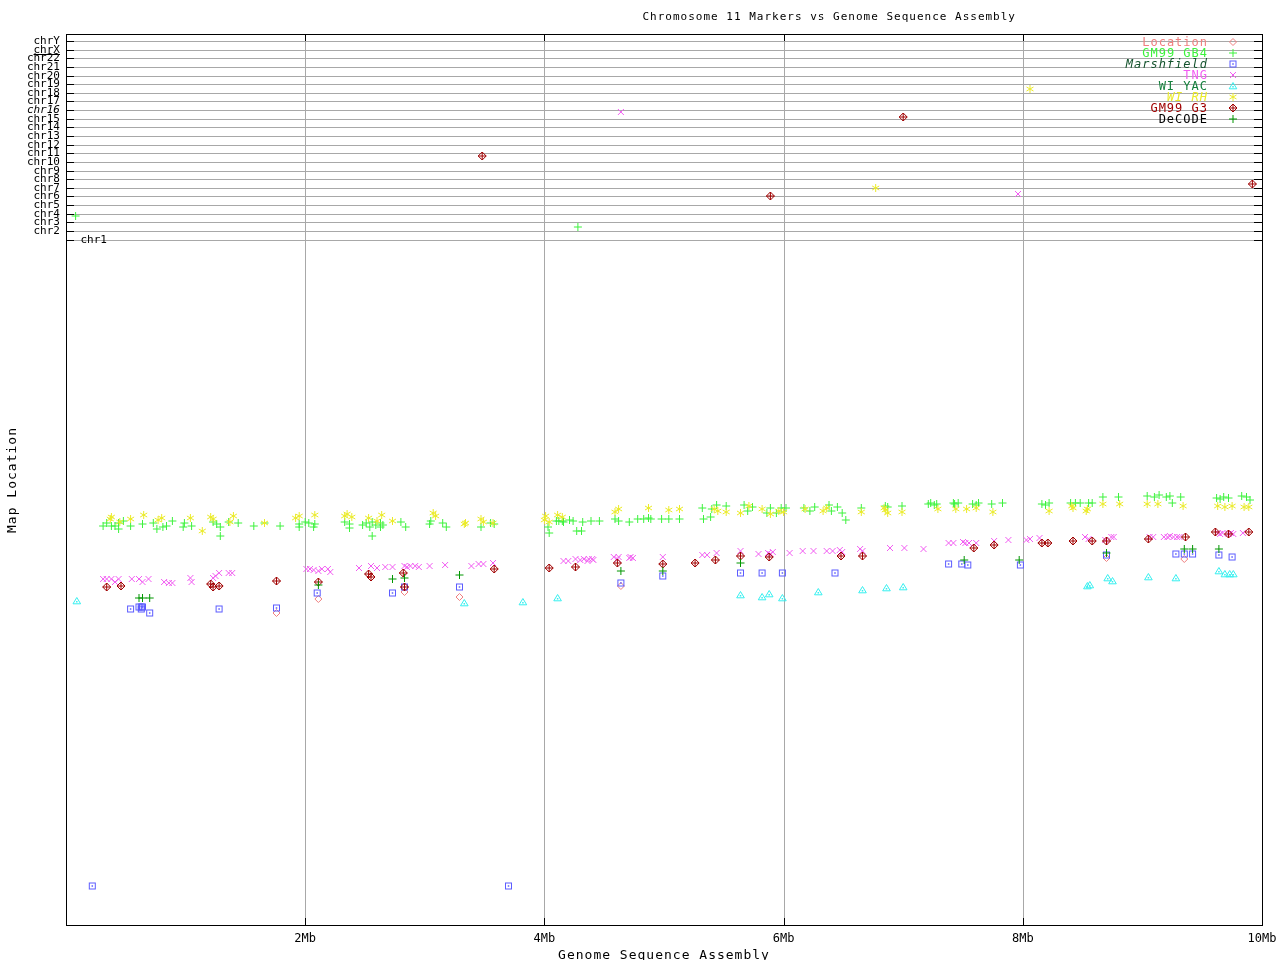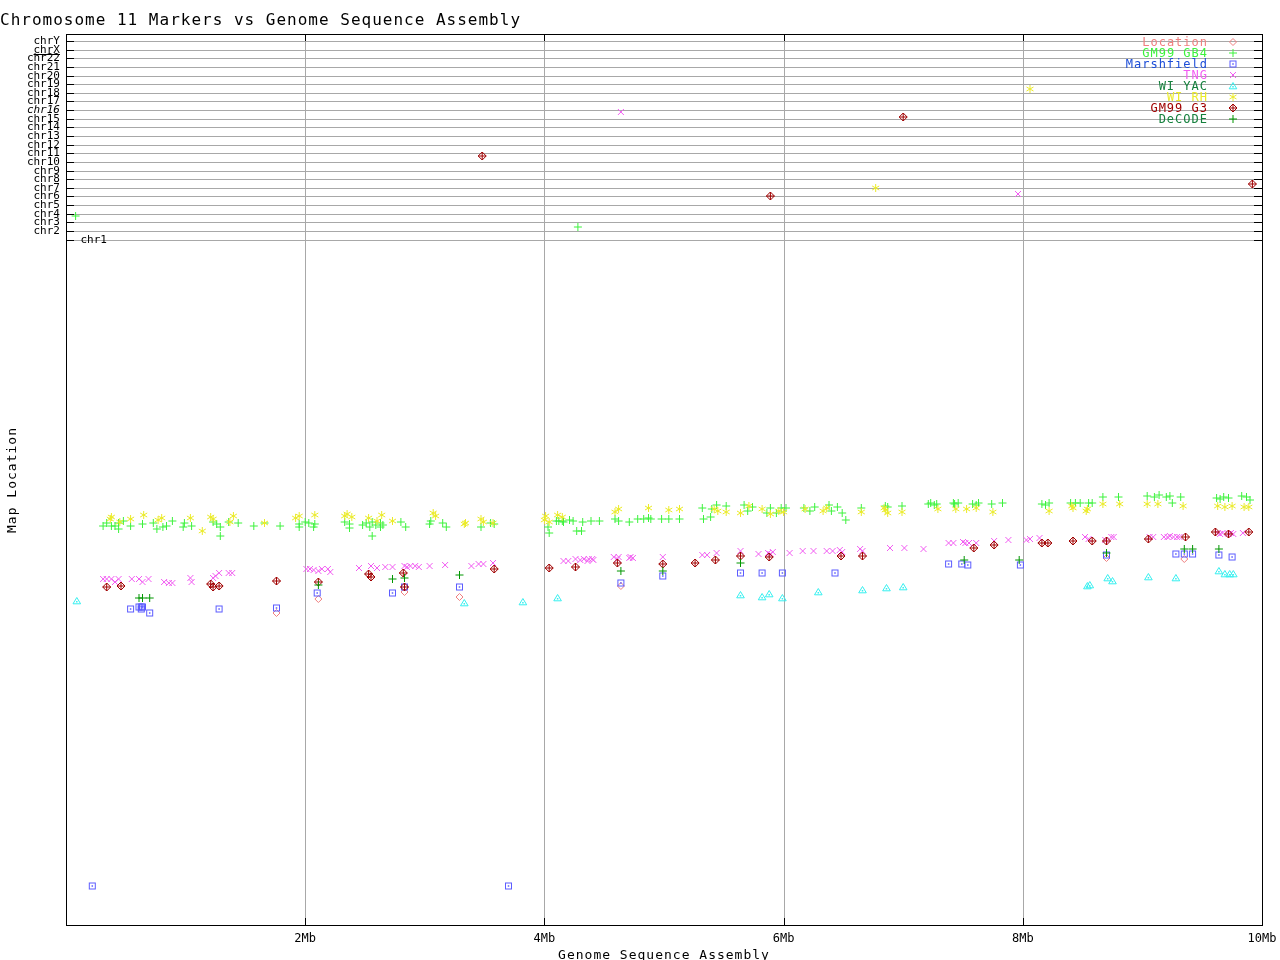--- a/index.html
+++ b/index.html
@@ -1,20 +1,20 @@
 <!DOCTYPE html>
 <html><head>
 <meta charset="utf-8">
 <style>
   html,body{margin:0;padding:0;background:#fff;}
   #stage{
     position:relative;width:1280px;height:960px;background:#ffffff;overflow:hidden;
     font-family:"DejaVu Sans Mono","Liberation Mono",monospace;color:#000;
   }
-  .title{position:absolute;top:10px;left:0;width:1016px;text-align:left;font-size:16px;letter-spacing:1px;}
+  .title{position:absolute;top:10px;left:0;width:1016px;text-align:right;font-size:11px;letter-spacing:1px;}
   .xlabel{position:absolute;top:947px;left:66px;width:1196px;text-align:center;font-size:13px;letter-spacing:1px;}
   .ylabel{position:absolute;top:480px;left:11px;transform:translate(-50%,-50%) rotate(-90deg);transform-origin:center;font-size:13px;letter-spacing:1px;white-space:nowrap;}
   #plot{position:absolute;left:0;top:0;}
   .chrlab{position:absolute;font-size:11px;line-height:10px;height:10px;white-space:nowrap;}
   .xticklab{position:absolute;font-size:12px;line-height:12px;white-space:nowrap;transform:translateX(-50%);}
   .legend-row{position:absolute;display:flex;align-items:center;height:12px;}
   .legend-label{font-size:12px;line-height:12px;letter-spacing:1px;white-space:nowrap;}
   .legend-marker{margin-left:18px;width:14px;height:12px;flex:0 0 14px;}
 </style>
 </head>
@@ -644,51 +644,51 @@
           <use href="#mk-open-diamond" style="color:#f08080"></use>
         </svg>
       </div>
       <div class="legend-row" style="right: 40px; top: 47px;">
         <span class="legend-label" style="color: rgb(61, 242, 61);">GM99 GB4</span>
         <svg class="legend-marker" viewBox="-7 -6 14 12">
           <use href="#mk-plus" style="color:#3df23d"></use>
         </svg>
       </div>
       <div class="legend-row" style="right: 40px; top: 58px;">
-        <span class="legend-label" style="color: #1d4ed8;">Marshfield</span>
+        <span class="legend-label" style="color: #14532d; font-style: italic;">Marshfield</span>
         <svg class="legend-marker" viewBox="-7 -6 14 12">
           <use href="#mk-open-square-dot" style="color:#5c5cff"></use>
         </svg>
       </div>
       <div class="legend-row" style="right: 40px; top: 69px;">
         <span class="legend-label" style="color: rgb(242, 92, 242);">TNG</span>
         <svg class="legend-marker" viewBox="-7 -6 14 12">
           <use href="#mk-cross" style="color:#f25cf2"></use>
         </svg>
       </div>
       <div class="legend-row" style="right: 40px; top: 80px;">
         <span class="legend-label" style="color: #15803d;">WI YAC</span>
         <svg class="legend-marker" viewBox="-7 -6 14 12">
           <use href="#mk-open-triangle-dot" style="color:#35f0f0"></use>
         </svg>
       </div>
       <div class="legend-row" style="right: 40px; top: 91px;">
-        <span class="legend-label" style="color: rgb(235, 235, 40);">WI RH</span>
+        <span class="legend-label" style="color: rgb(235, 235, 40); font-style: italic;">WI RH</span>
         <svg class="legend-marker" viewBox="-7 -6 14 12">
           <use href="#mk-asterisk" style="color:#ebeb28"></use>
         </svg>
       </div>
       <div class="legend-row" style="right: 40px; top: 102px;">
         <span class="legend-label" style="color: rgb(160, 0, 0);">GM99 G3</span>
         <svg class="legend-marker" viewBox="-7 -6 14 12">
           <use href="#mk-diamond-plus" style="color:#a00000"></use>
         </svg>
       </div>
       <div class="legend-row" style="right: 40px; top: 113px;">
-        <span class="legend-label" style="color: #15803d; padding-left: 10px;">DeCODE</span>
+        <span class="legend-label" style="color: #000000; padding-left: 10px;">DeCODE</span>
         <svg class="legend-marker" viewBox="-7 -6 14 12">
           <use href="#mk-plus" style="color:#009600"></use>
         </svg>
       </div>
     </div>
 
   <div class="ylabel">Map Location</div>
   <div class="xlabel">Genome Sequence Assembly</div>
 </div>
 

